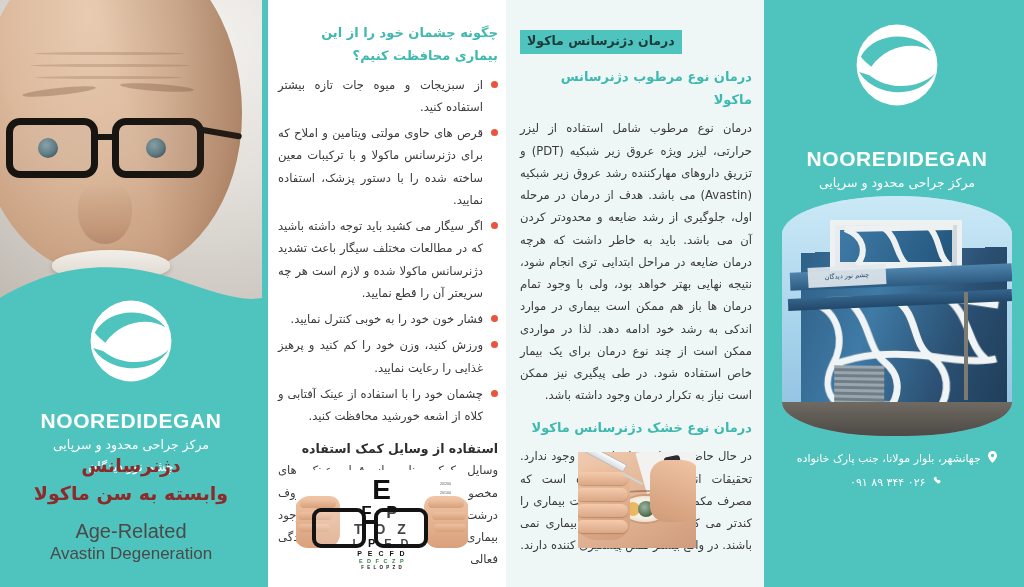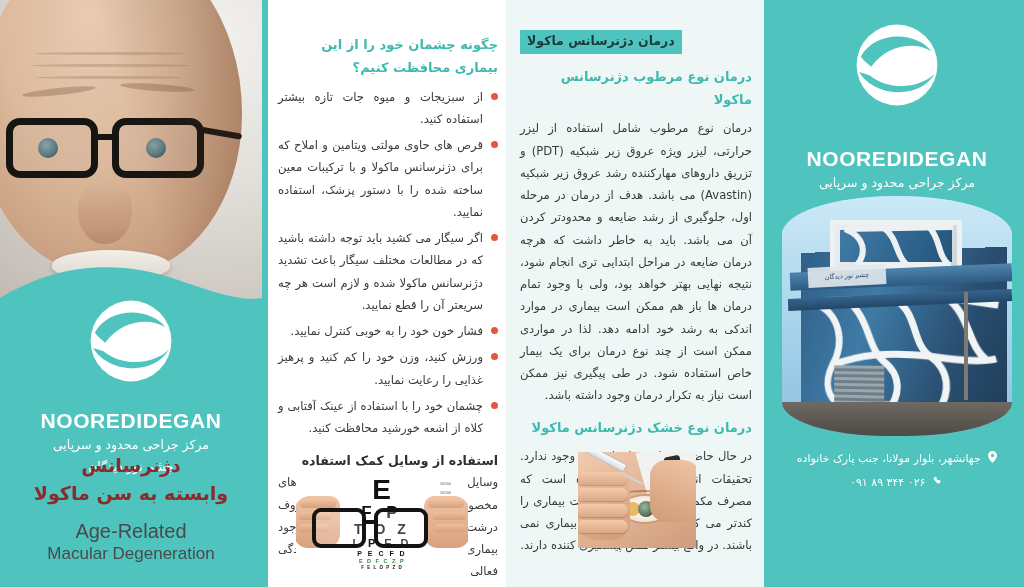--- a/index.html
+++ b/index.html
@@ -85,21 +85,21 @@
   .cover-title { position:absolute; left:0; top:452px; width:262px; text-align:center; }
   .ct-fa { font-size:19px; font-weight:bold; color:#8c2b2b; line-height:1.45;
            font-family:"DejaVu Sans",sans-serif; }
   .ct-en1 { font-family:"Liberation Sans",sans-serif; font-size:20px; color:#4a4a4a;
             margin-top:12px; line-height:1.2; }
   .ct-en2 { font-family:"Liberation Sans",sans-serif; font-size:17px; color:#4a4a4a;
             line-height:1.25; }
 
   
   .col-a { position:absolute; left:268px; top:0; width:238px; height:424px;
-           background:#ffffff; padding:34px 8px 0 10px; }
+           background:#ffffff; padding:22px 8px 0 10px; }
 
   .col-b { position:absolute; left:506px; top:0; width:262px; height:587px;
            background:#eef7f5; padding:30px 16px 0 14px; }
 
   .strip { position:absolute; top:0; width:6px; height:587px; background:#4fc3bd; }
   .strip-a { left:262px; }
   .strip-b { left:764px; }
 
   .h-green { color:#3fb9b0; font-weight:bold; font-size:13px; line-height:1.75;
              text-align:right; font-family:"DejaVu Sans",sans-serif; margin-bottom:6px; }
@@ -278,21 +278,21 @@
     <div class="cover-brand">
       <div class="brand-en">NOOREDIDEGAN</div>
       <div class="brand-fa">مرکز جراحی محدود و سرپایی</div>
       <div class="brand-fa">چشم نور دیدگان</div>
     </div>
 
     <div class="cover-title">
       <div class="ct-fa">دژنرسانس</div>
       <div class="ct-fa">وابسته به سن ماکولا</div>
       <div class="ct-en1">Age-Related</div>
-      <div class="ct-en2">Macular Degeneration</div>
+      <div class="ct-en2">Avastin Degeneration</div>
     </div>
   </div>
 
   <div class="strip strip-a"></div>
 
   <div class="col-a">
     <div class="h-green">چگونه چشمان خود را از این بیماری محافظت کنیم؟</div>
 
     <ul class="bullets">
       <li>از سبزیجات و میوه جات تازه بیشتر استفاده کنید.</li>

